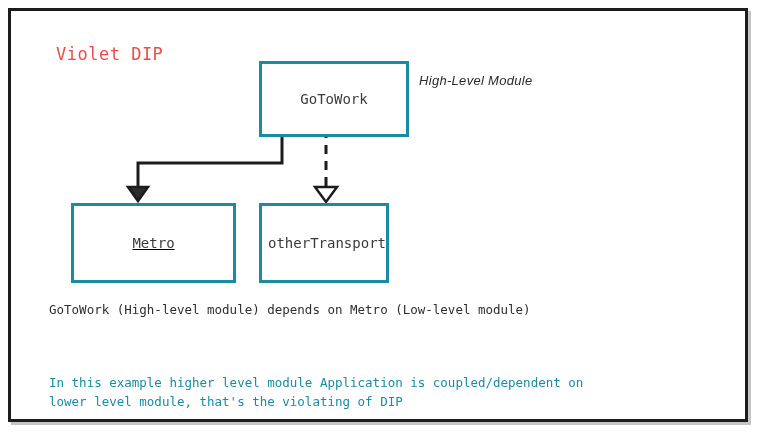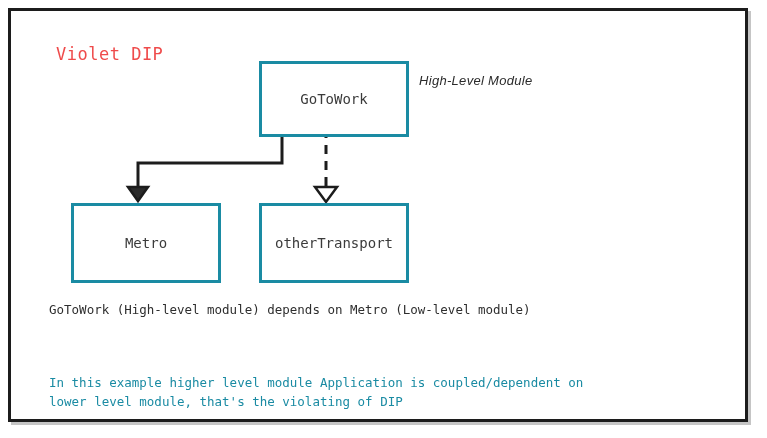--- a/index.html
+++ b/index.html
@@ -59,28 +59,30 @@
   }
   #box-gotowork {
     left: 248px;
     top: 50px;
     width: 150px;
     height: 76px;
   }
   #box-metro {
     left: 60px;
     top: 192px;
-    width: 150px;
+    width: 165px;
     height: 80px;
+    text-decoration: underline;
   }
   #box-othertransport {
     left: 248px;
     top: 192px;
-    width: 150px;
+    width: 130px;
     height: 80px;
+    justify-content: flex-end;
   }
   .annotation {
     position: absolute;
     font-family: "Liberation Sans", sans-serif;
     font-style: italic;
     font-size: 13px;
     color: #2b2b2b;
     white-space: nowrap;
     letter-spacing: 0.3px;
   }

